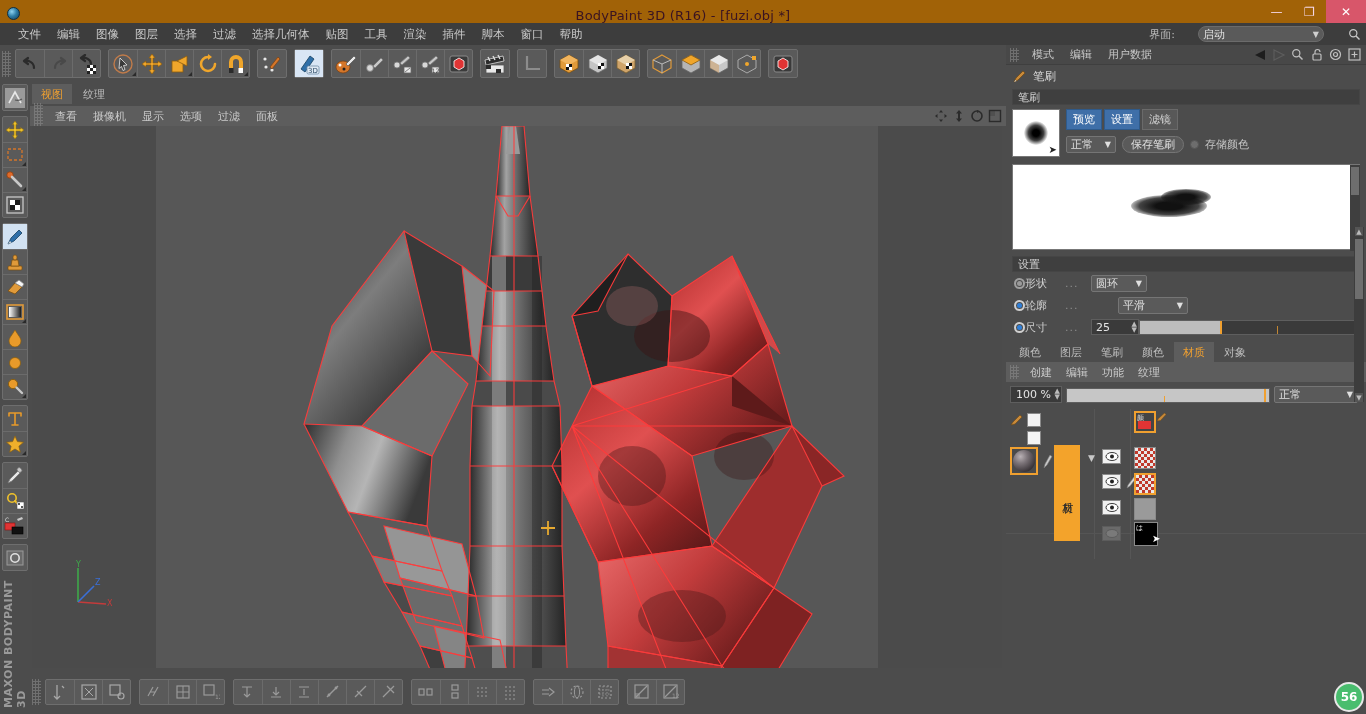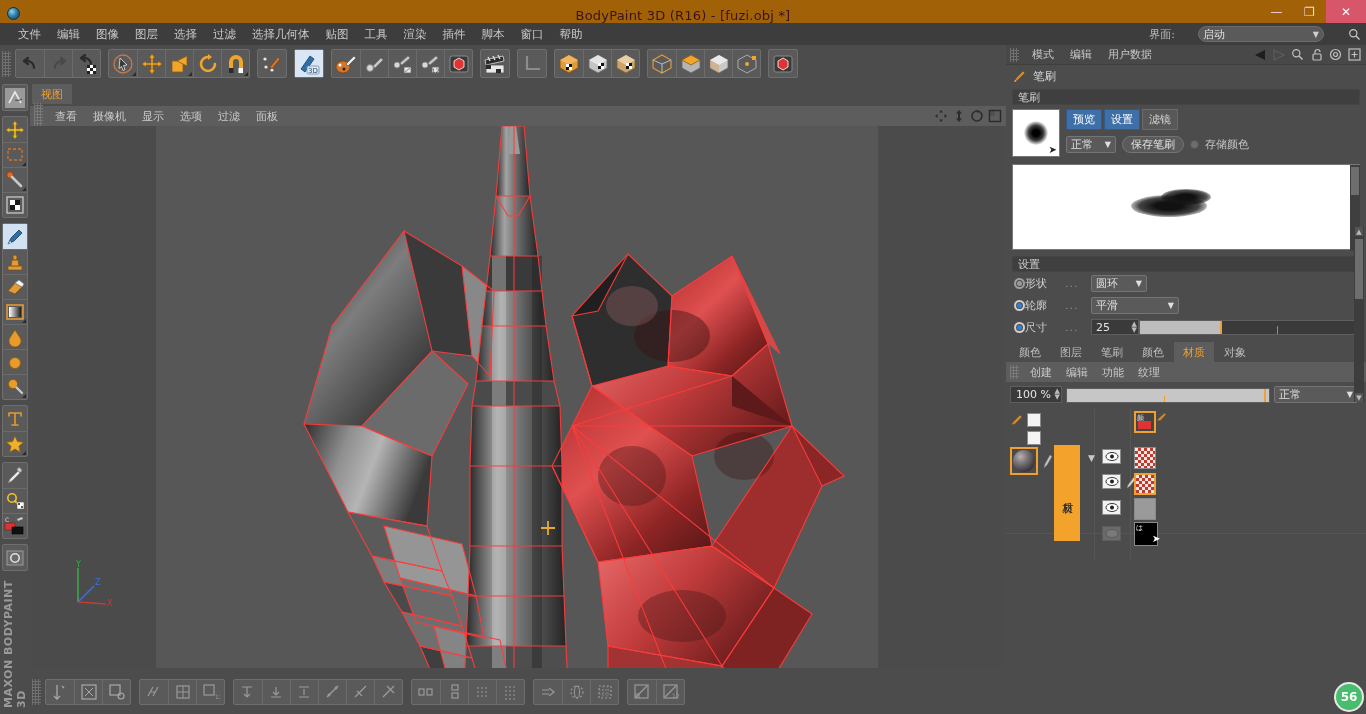--- a/index.html
+++ b/index.html
@@ -92,21 +92,21 @@
   .lbtn.active { background:#d2e2f2; }
   .lbtn .tri { position:absolute; right:1px; bottom:1px; width:0;height:0;
     border-left:4px solid transparent; border-bottom:4px solid #2a2a2a; }
   .brandv {
     margin-top:auto; margin-bottom:6px; writing-mode:vertical-rl; transform:rotate(180deg);
     font-size:11px; color:#9a9a9a; letter-spacing:.5px; font-weight:bold;
   }
 
   
   .vp-wrap { position:absolute; left:30px; top:82px; width:976px; height:588px; background:#4c4c4c; }
-  .vp-tabs { position:absolute; left:2px; top:2px; height:20px; display:flex; gap:2px;flex-direction:column; }
+  .vp-tabs { position:absolute; left:2px; top:2px; height:20px; display:flex; gap:2px; }
   .vp-tab { padding:3px 9px 2px; font-size:11px; background:#4c4c4c; color:#bcbcbc; }
   .vp-tab.active { background:#5d5d5d; color:#f0a030; }
   .vp-menubar { position:absolute; left:0; top:24px; width:976px; height:20px;
     background:#5d5d5d; display:flex; align-items:center; padding-left:4px; }
   .vp-menubar .menu-item { font-size:11px; color:#cacaca; padding:1px 8px; }
   .vp-nav { position:absolute; right:4px; top:26px; display:flex; gap:3px; align-items:center; }
   .vp-canvas {
     position:absolute; left:2px; top:44px; width:970px; height:542px;
     background:#575757; overflow:hidden;
   }
@@ -1129,21 +1129,21 @@
       <div class="combo2" style="width:56px;">
         <span>圆环</span>
         <span class="caret" style="margin-left:auto;padding-left:5px;font-size:8px;">▼</span>
       </div>
     </div>
 
     <div class="prop-row">
       <span class="radio on"></span>
       <span class="prop-label">轮廓</span>
       <span class="dots">...</span>
-      <div class="combo2" style="width:88px;">
+      <div class="combo2" style="width:70px;margin-left:27px;">
         <span>平滑</span>
         <span class="caret" style="margin-left:auto;padding-left:5px;font-size:8px;">▼</span>
       </div>
     </div>
 
     <div class="prop-row">
       <span class="radio on"></span>
       <span class="prop-label">尺寸</span>
       <span class="dots">...</span>
       <div class="numfield">

